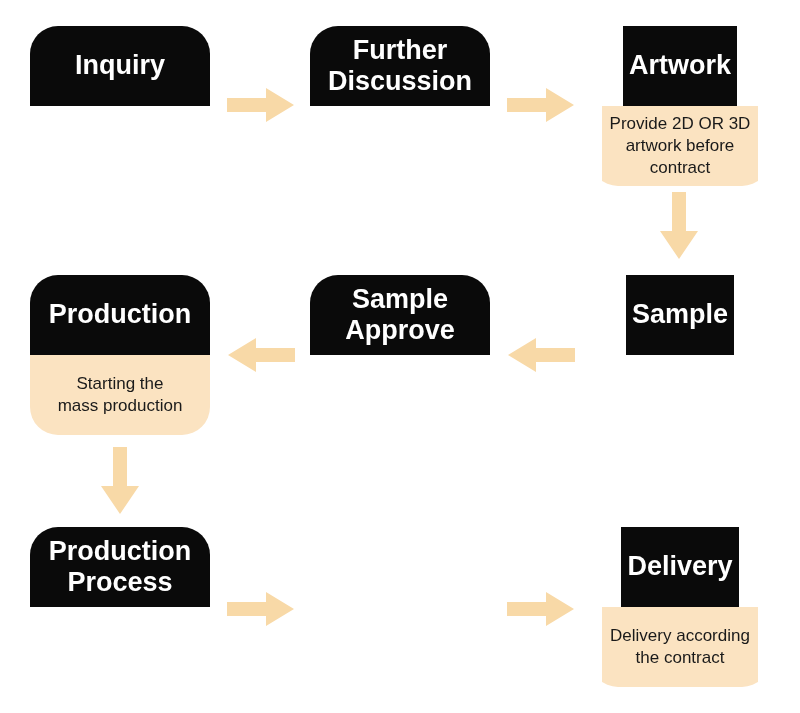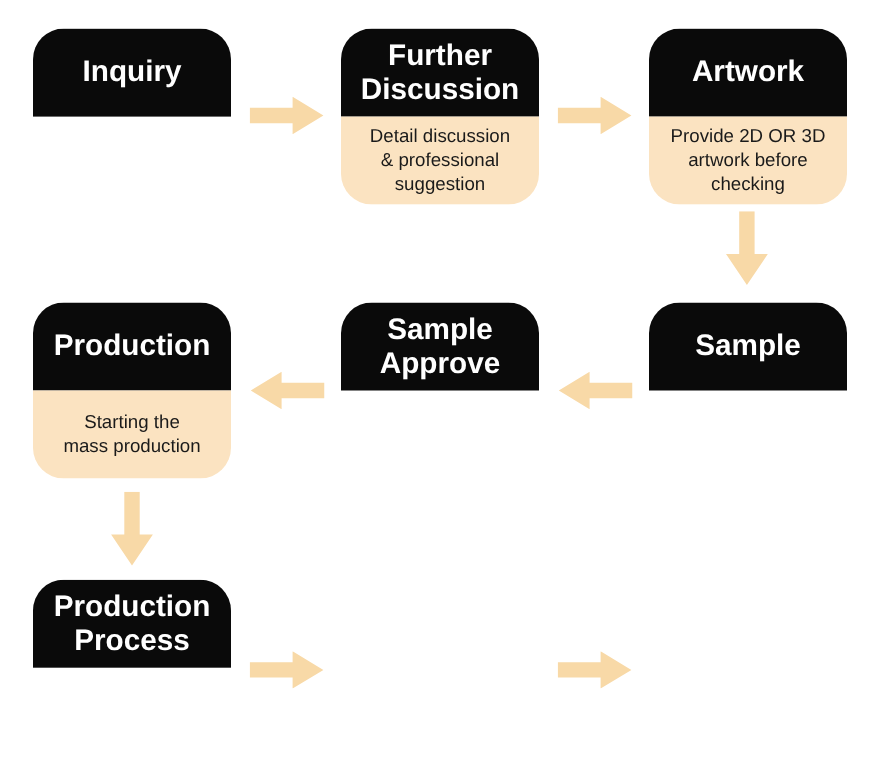--- a/index.html
+++ b/index.html
@@ -19,21 +19,21 @@
     position: absolute;
     width: 180px;
     height: 160px;
     border-radius: 28px;
     overflow: hidden;
     display: flex;
     flex-direction: column;
   }
   .c1 { left: 30px; justify-content: space-between; }
   .c2 { left: 310px; }
-  .c3 { left: 590px; }
+  .c3 { left: 590px; align-items: center; }
   .r1 { top: 26px; }
   .r2 { top: 275px; }
   .r3 { top: 527px; }
   .card-header {
     height: 80px;
     background: var(--header-bg, #0a0a0a);
     color: var(--header-text, #ffffff);
     display: flex;
     align-items: center;
     justify-content: center;
@@ -82,49 +82,49 @@
 <body>
 
 <div class="canvas">
 
   <div class="card r1 c1">
     <div class="card-header">Inquiry</div>
   </div>
   <div class="card r1 c2">
     <div class="card-header">Further
 Discussion</div>
-    <div class="card-body">Detail discussion
-&amp; professional
-suggestion</div>
   </div>
   <div class="card r1 c3">
     <div class="card-header">Artwork</div>
     <div class="card-body">Provide 2D OR 3D
 artwork before
-checking</div>
+contract</div>
   </div>
 
   <div class="card r2 c1">
     <div class="card-header">Production</div>
     <div class="card-body">Starting the
 mass production</div>
   </div>
   <div class="card r2 c2">
     <div class="card-header">Sample
 Approve</div>
   </div>
   <div class="card r2 c3">
     <div class="card-header">Sample</div>
   </div>
 
   <div class="card r3 c1">
     <div class="card-header">Production
 Process</div>
   </div>
   <div class="card r3 c3">
+    <div class="card-header">Delivery</div>
+    <div class="card-body">Delivery according
+the contract</div>
   </div>
 
   <div class="arrow h a-inq-fd">
     <svg width="68" height="34" viewBox="0 0 68 34">
         <polygon points="0,10 39,10 39,0 67,17 39,34 39,24 0,24"></polygon>
       </svg>
   </div>
   <div class="arrow h a-fd-art">
     <svg width="68" height="34" viewBox="0 0 68 34">
         <polygon points="0,10 39,10 39,0 67,17 39,34 39,24 0,24"></polygon>

